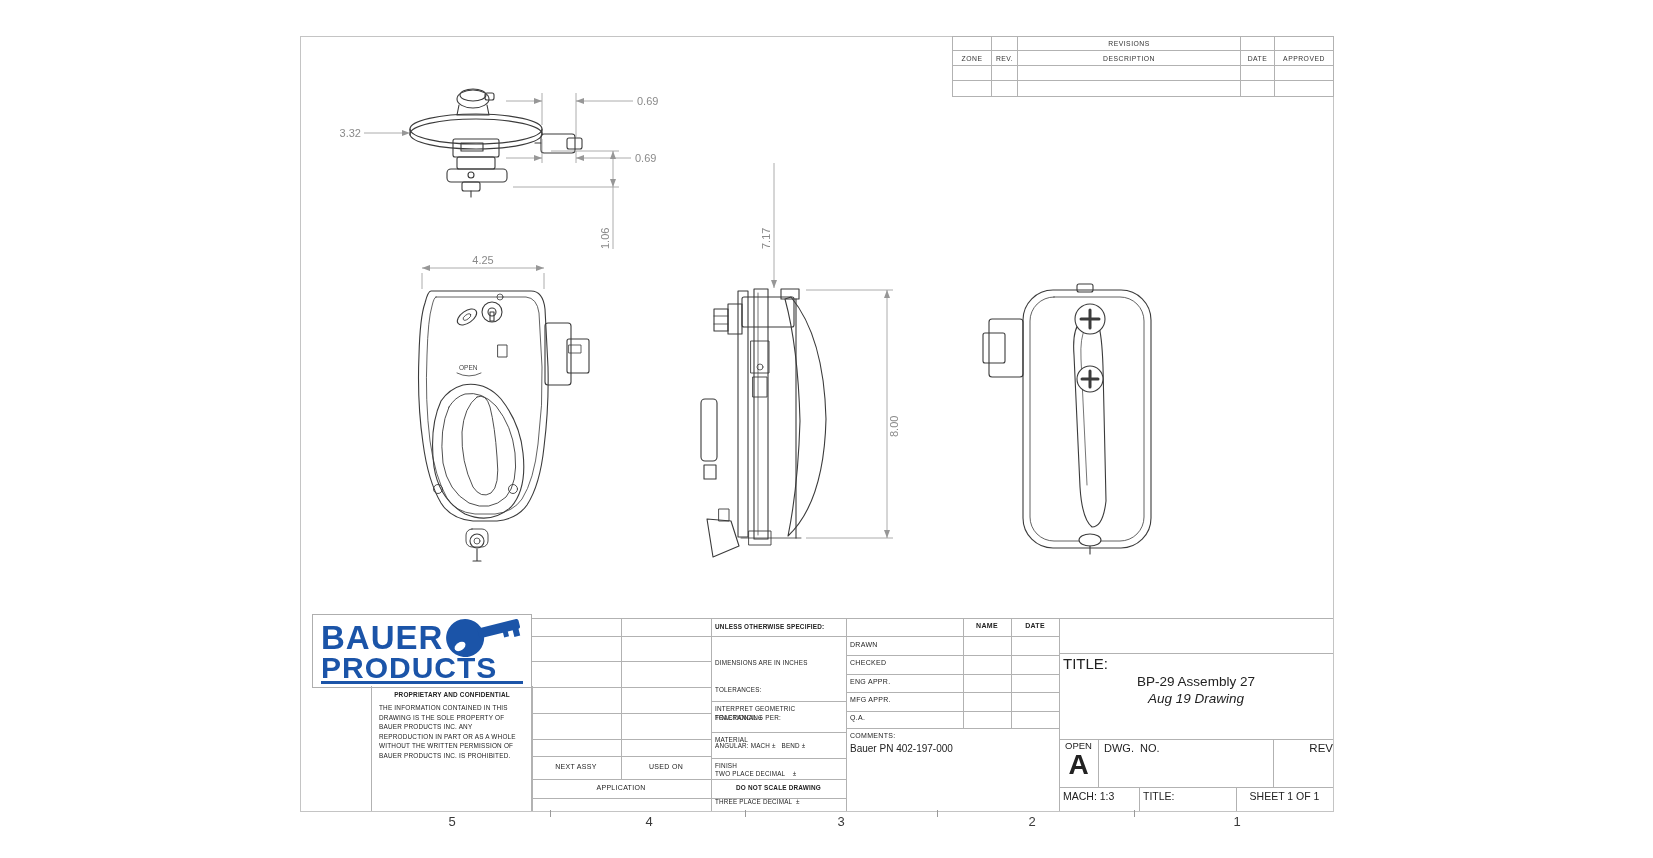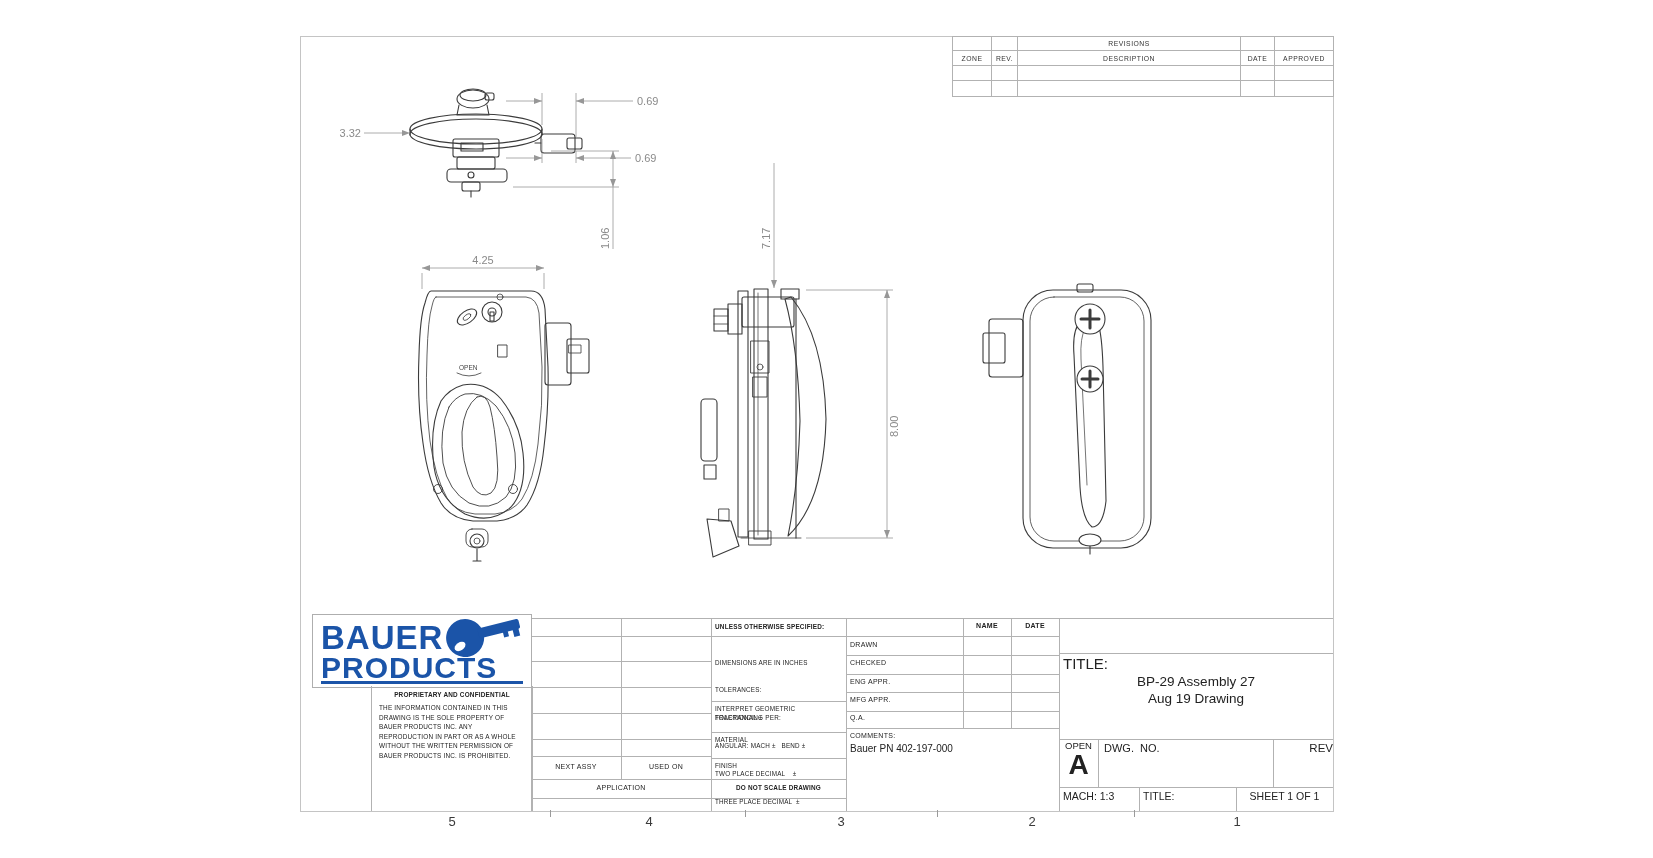--- a/index.html
+++ b/index.html
@@ -281,21 +281,21 @@
     <div class="t lbl7" style="left:549px;top:604px;">DRAWN</div>
     <div class="t lbl7" style="left:549px;top:622px;">CHECKED</div>
     <div class="t lbl7" style="left:549px;top:641px;">ENG APPR.</div>
     <div class="t lbl7" style="left:549px;top:659px;">MFG APPR.</div>
     <div class="t lbl7" style="left:549px;top:677px;">Q.A.</div>
     <div class="t lbl7" style="left:549px;top:695px;">COMMENTS:</div>
     <div class="t" style="left:549px;top:706px;font-size:10px;">Bauer PN 402-197-000</div>
 
     <div class="t" style="left:762px;top:619px;font-size:15px;">TITLE:</div>
     <div class="t ctr" style="left:758px;top:638px;width:274px;font-size:13.5px;">BP-29 Assembly 27</div>
-    <div class="t ctr" style="left:758px;top:655px;width:274px;font-size:13.5px;">Aug 19 Drawing</div>
+    <div class="t ctr" style="left:758px;top:655px;width:274px;font-size:13.5px;font-style:italic;">Aug 19 Drawing</div>
     <div class="t ctr" style="left:758px;top:704px;width:39px;font-size:9.5px;">OPEN</div>
     <div class="t ctr" style="left:758px;top:713px;width:39px;font-size:28px;font-weight:bold;">A</div>
     <div class="t" style="left:803px;top:705px;font-size:11px;">DWG.  NO.</div>
     <div class="t ctr" style="left:972px;top:705px;width:60px;font-size:11.5px;text-align:right;">REV</div>
     <div class="t" style="left:762px;top:754px;font-size:10.5px;">MACH: 1:3</div>
     <div class="t" style="left:842px;top:754px;font-size:10.5px;">TITLE:</div>
     <div class="t ctr" style="left:935px;top:754px;width:97px;font-size:10.5px;">SHEET 1 OF 1</div>
   </div>
 
   <div class="ztick" style="left:550px;"></div>

